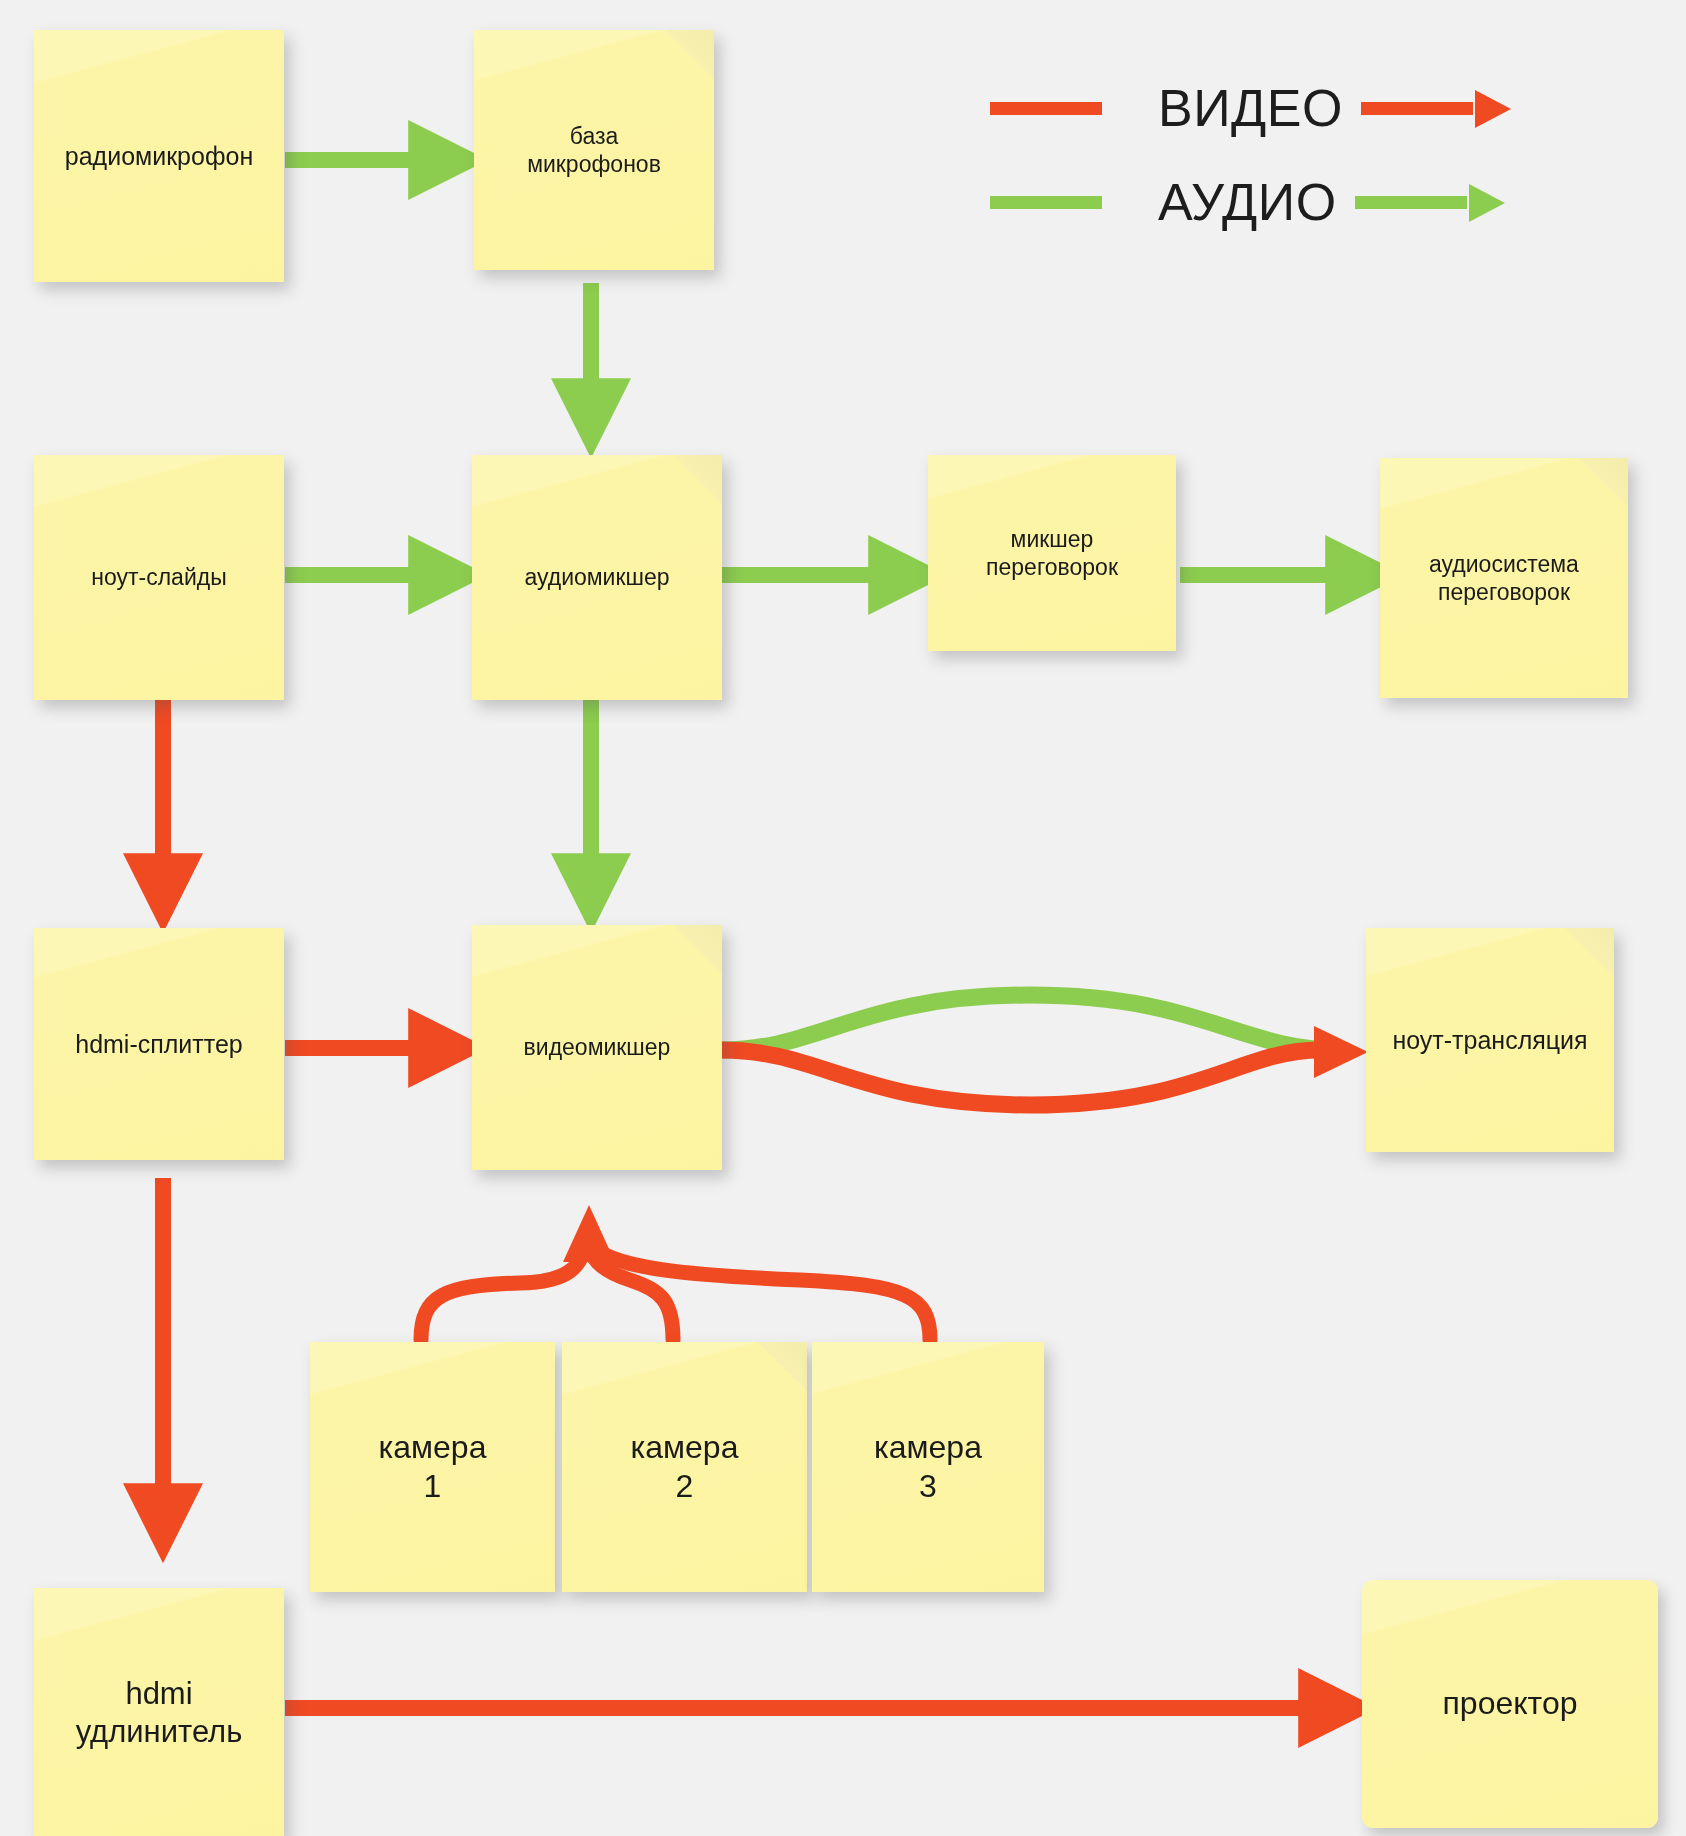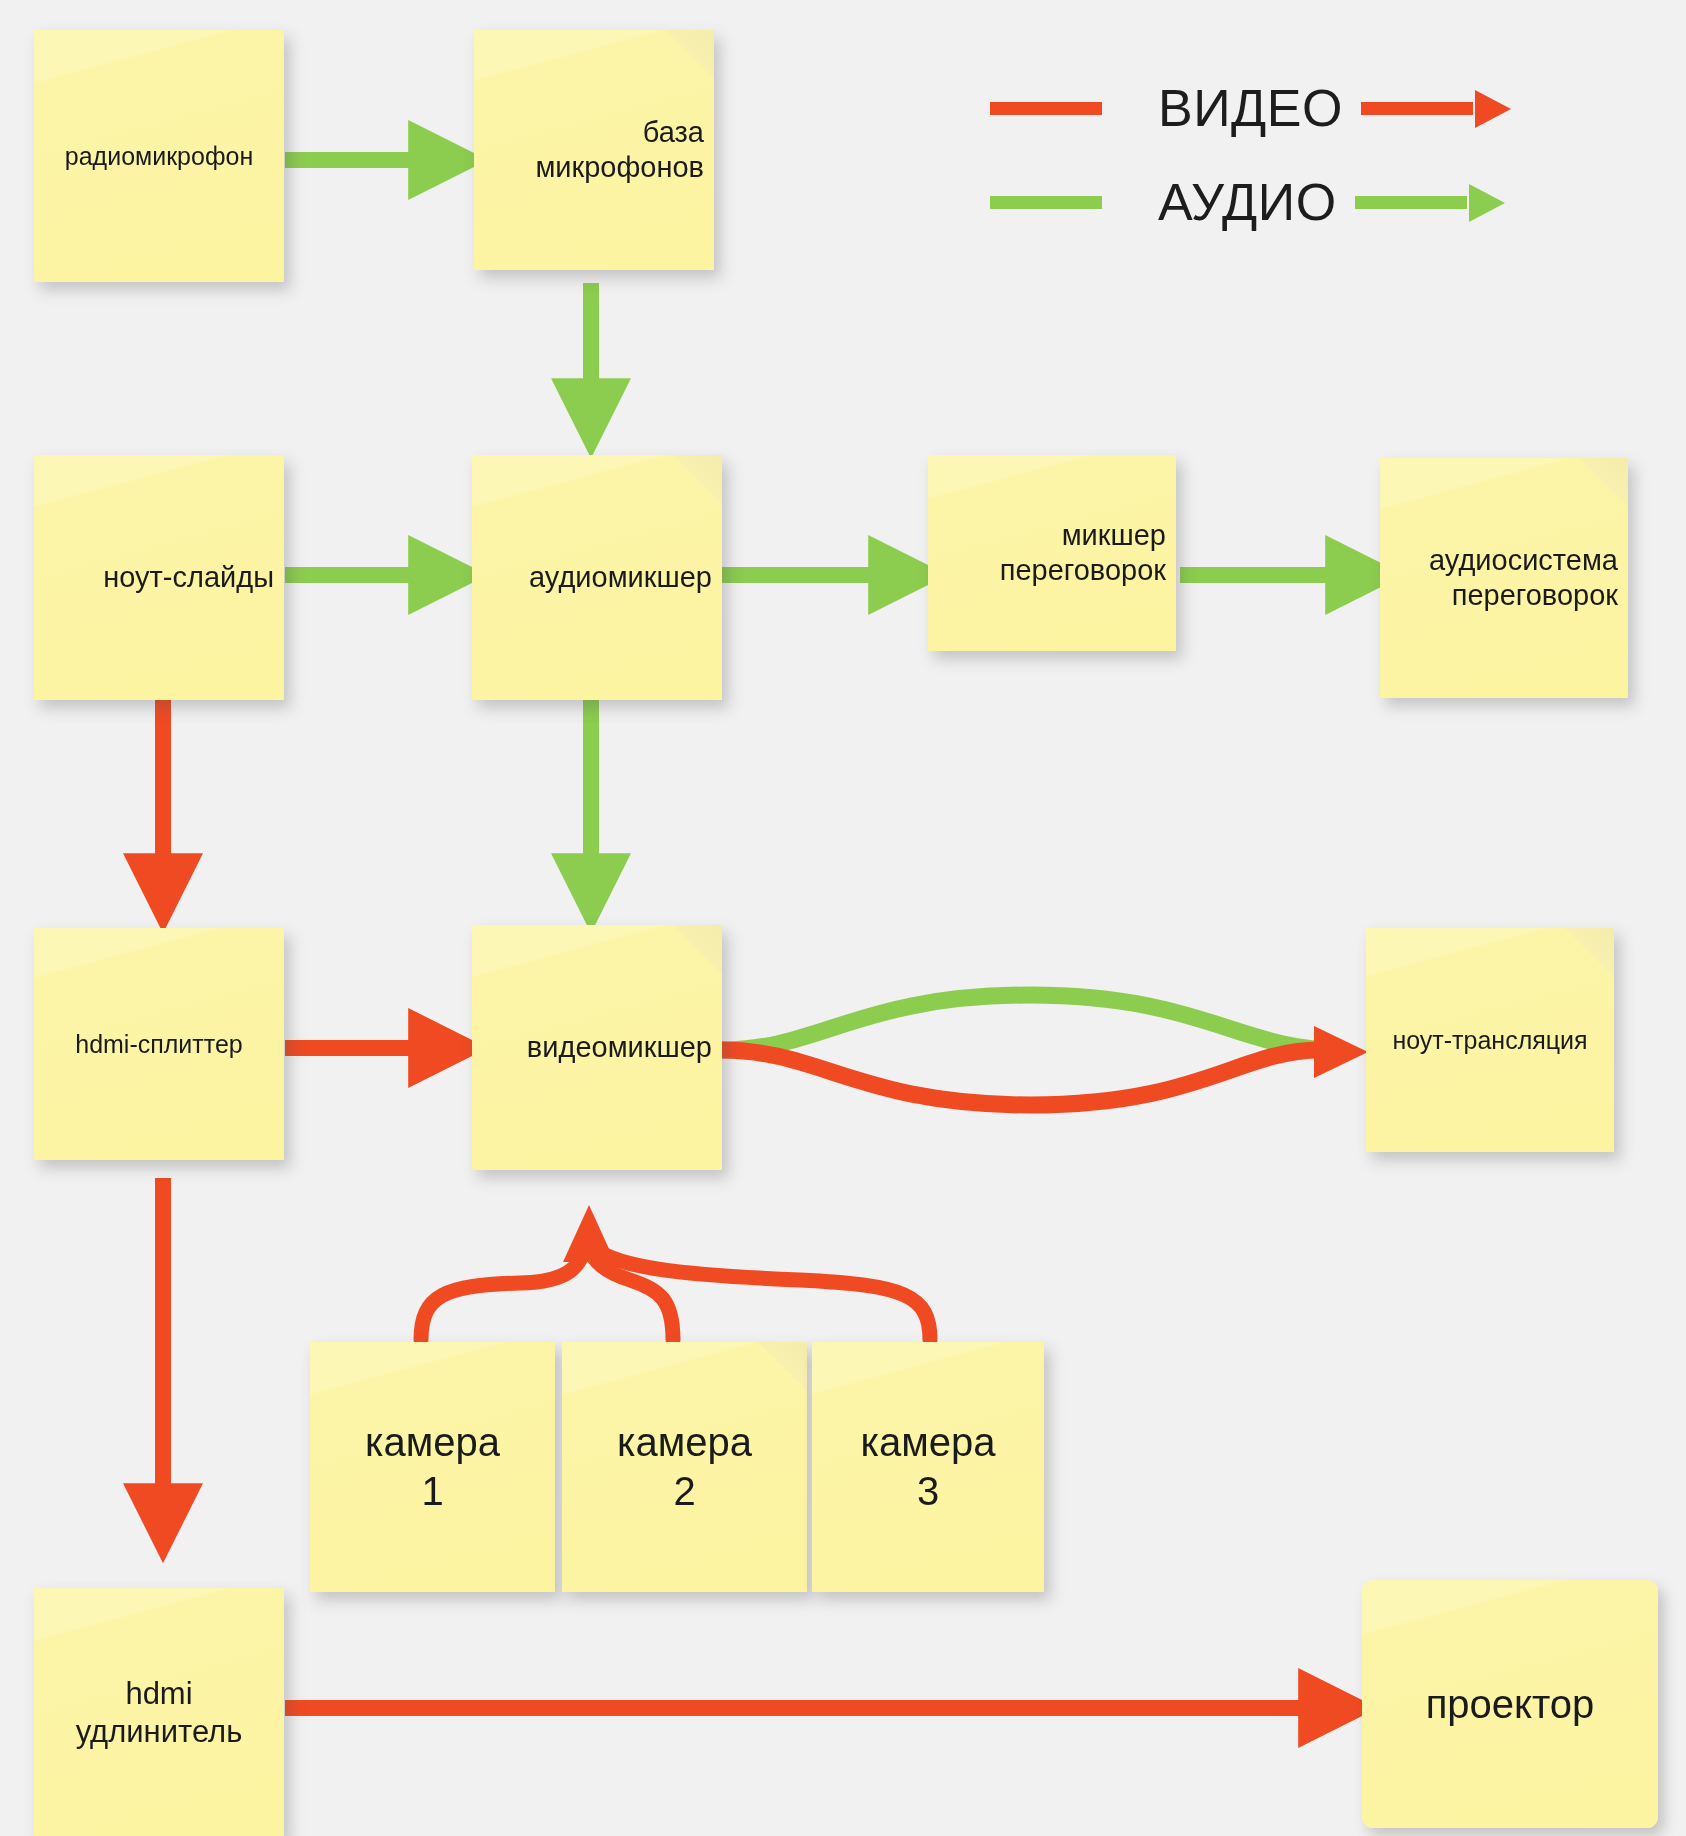--- a/index.html
+++ b/index.html
@@ -42,23 +42,23 @@
   .note.fold::after {
     content: "";
     position: absolute;
     right: 0;
     top: 0;
     width: 54px;
     height: 54px;
     background: linear-gradient(225deg, #f3ecaa 0%, #f7f0ae 45%, rgba(247,240,174,0) 46%);
   }
   .sm  { font-size: 25px; text-align: center; }
-  .md  { font-size: 29px; text-align: right; }
+  .md  { font-size: 23px; }
   .lg  { font-size: 31px; }
-  .xl  { font-size: 40px; }
+  .xl  { font-size: 32px; }
 
   .legend {
     position: absolute;
     z-index: 3;
     display: flex;
     align-items: center;
     gap: 18px;
   }
   .legend .lbl {
     font-size: 52px;

